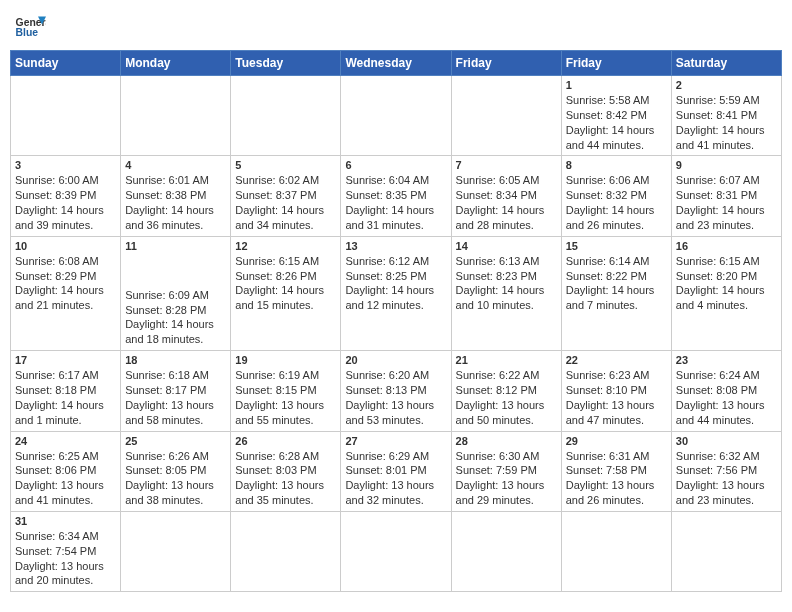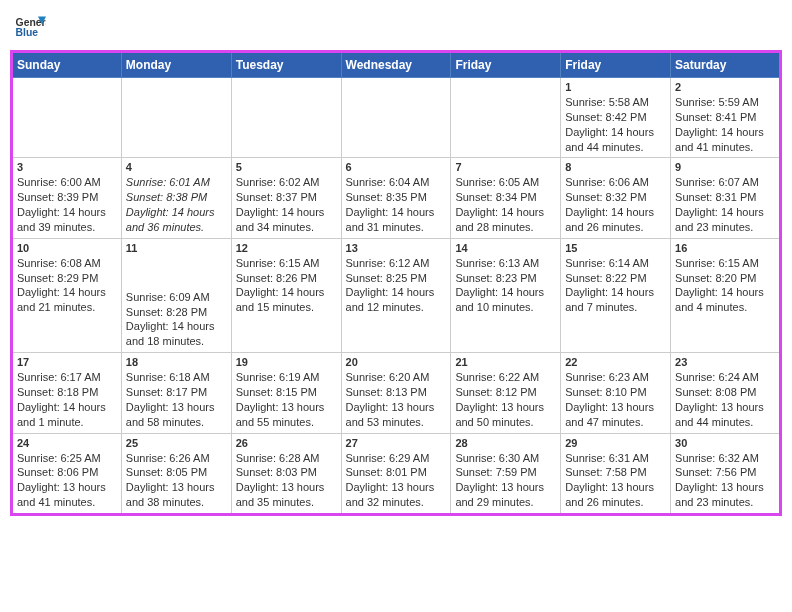--- a/index.html
+++ b/index.html
@@ -34,21 +34,21 @@
       color: #333;
       font-weight: normal;
     }
     .calendar-subtitle {
       font-size: 14px;
       color: #555;
     }
     .calendar {
       width: 100%;
       border-collapse: collapse;
-      border: 3px solid #d946ef;
+      border: 1px solid #d946ef;
     }
     .calendar th {
       background: #3060b0;
       color: #fff;
       font-size: 12px;
       font-weight: bold;
       padding: 5px 4px;
       text-align: left;
       border: 1px solid #5080c0;
     }
@@ -130,21 +130,21 @@
       </tr>
       <tr>
         <td>
           <div class="cell-date">3</div>
           <div class="cell-info" style="white-space: pre-line;">Sunrise: 6:00 AM
 Sunset: 8:39 PM
 Daylight: 14 hours and 39 minutes.</div>
         </td>
         <td>
           <div class="cell-date">4</div>
-          <div class="cell-info" style="white-space: pre-line; font-style: italic;">Sunrise: 6:01 AM
+          <div class="cell-info" style="white-space: pre-line;">Sunrise: 6:01 AM
 Sunset: 8:38 PM
 Daylight: 14 hours and 36 minutes.</div>
         </td>
         <td>
           <div class="cell-date">5</div>
           <div class="cell-info" style="white-space: pre-line;">Sunrise: 6:02 AM
 Sunset: 8:37 PM
 Daylight: 14 hours and 34 minutes.</div>
         </td>
         <td>
@@ -297,14 +297,28 @@
 Sunset: 7:58 PM
 Daylight: 13 hours and 26 minutes.</div>
         </td>
         <td>
           <div class="cell-date">30</div>
           <div class="cell-info" style="white-space: pre-line;">Sunrise: 6:32 AM
 Sunset: 7:56 PM
 Daylight: 13 hours and 23 minutes.</div>
         </td>
       </tr>
+      <tr>
+        <td>
+          <div class="cell-date">31</div>
+          <div class="cell-info" style="white-space: pre-line;">Sunrise: 6:34 AM
+Sunset: 7:54 PM
+Daylight: 13 hours and 20 minutes.</div>
+        </td>
+        <td class="empty-cell"></td>
+        <td class="empty-cell"></td>
+        <td class="empty-cell"></td>
+        <td class="empty-cell"></td>
+        <td class="empty-cell"></td>
+        <td class="empty-cell"></td>
+      </tr>
     </tbody>
 </table>
 
 </body></html>

